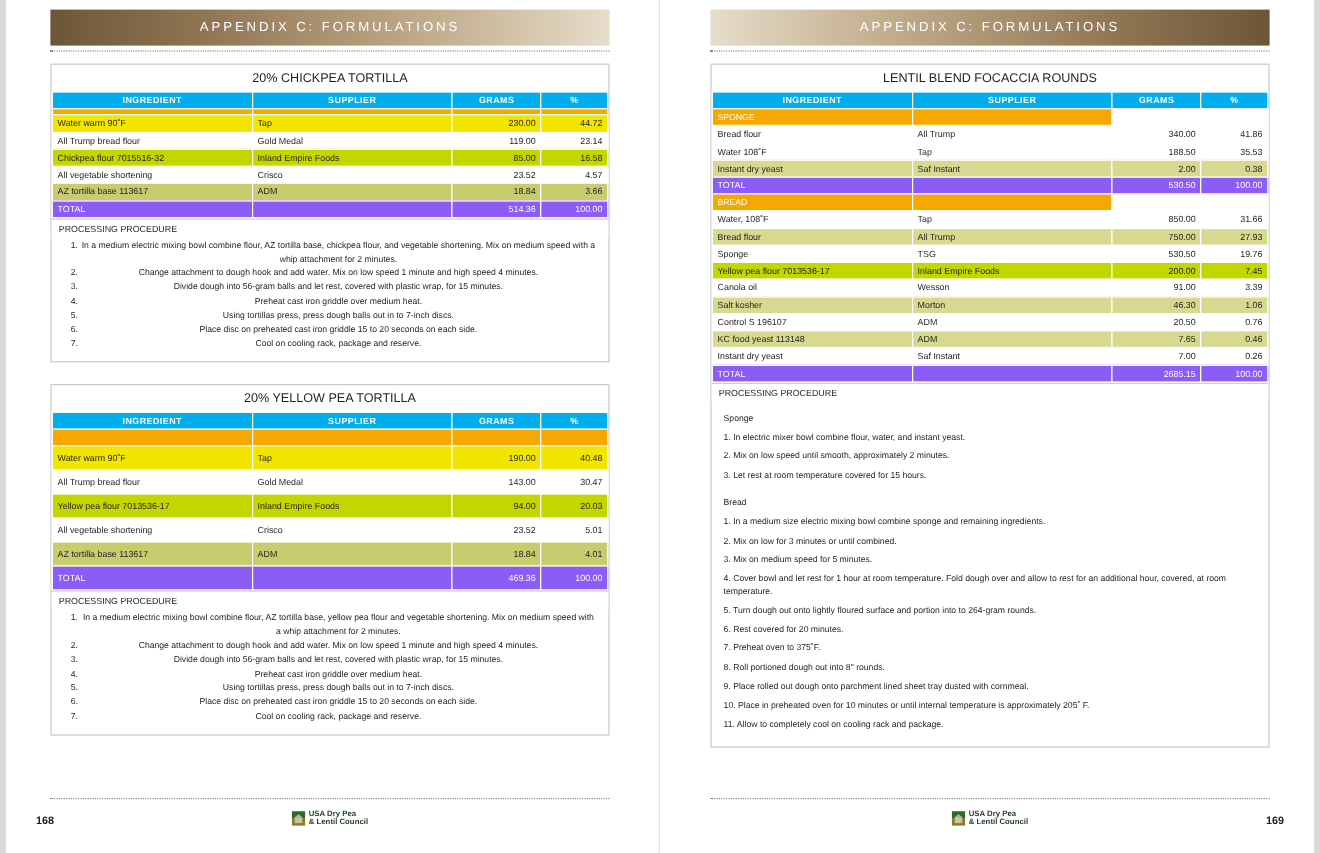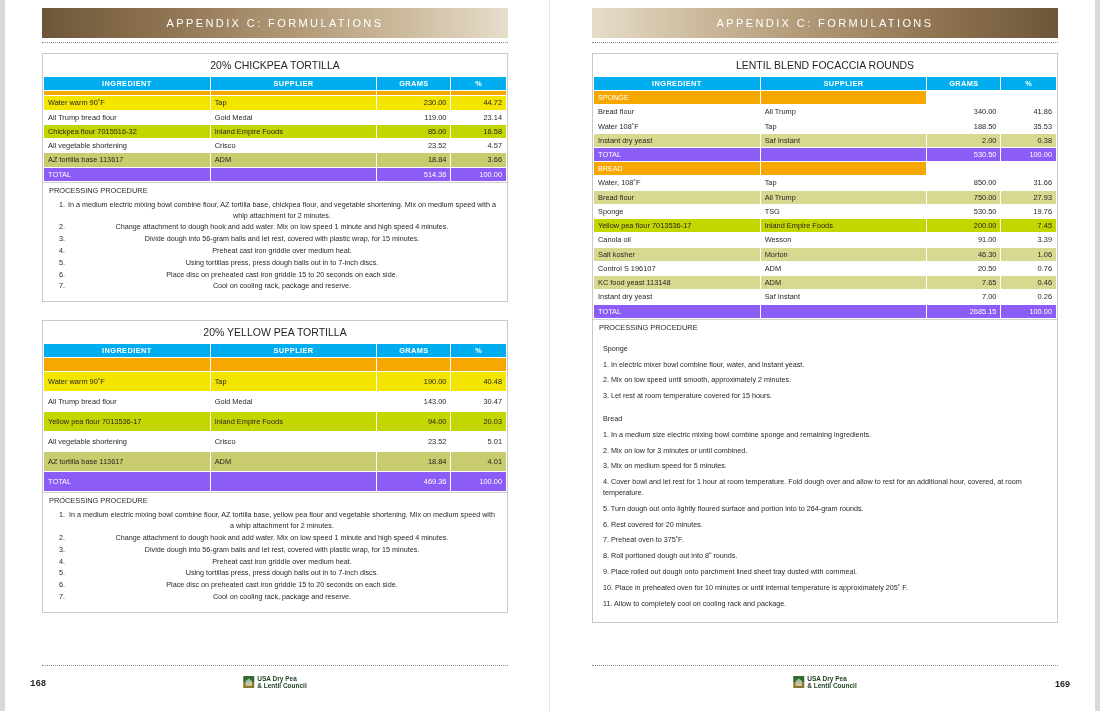--- a/index.html
+++ b/index.html
@@ -91,21 +91,21 @@
   .footer {
     position:absolute; left:0; right:0; bottom:0; height:48px;
   }
   .footer .dots {
     position:absolute; left:42px; right:42px; top:2px;
     border-top:1px dotted #8a8a8a;
   }
   .footer .pagenum {
     position:absolute; top:16px; font-size:9px; font-weight:bold; color:#231f20;
   }
-  .page.left .footer .pagenum { left:30px;font-family:Liberation Mono, monospace; }
+  .page.left .footer .pagenum { left:30px; }
   .page.right .footer .pagenum { right:30px; }
   .footer .logo {
     position:absolute; left:50%; transform:translateX(-50%); top:12px;
     display:flex; align-items:center; gap:3px;
   }
   .footer .logo .mark {
     width:11px; height:12px;
     background:linear-gradient(to bottom,#2f6b2f 0 50%, #8a7a2a 50% 100%);
     position:relative;
   }

